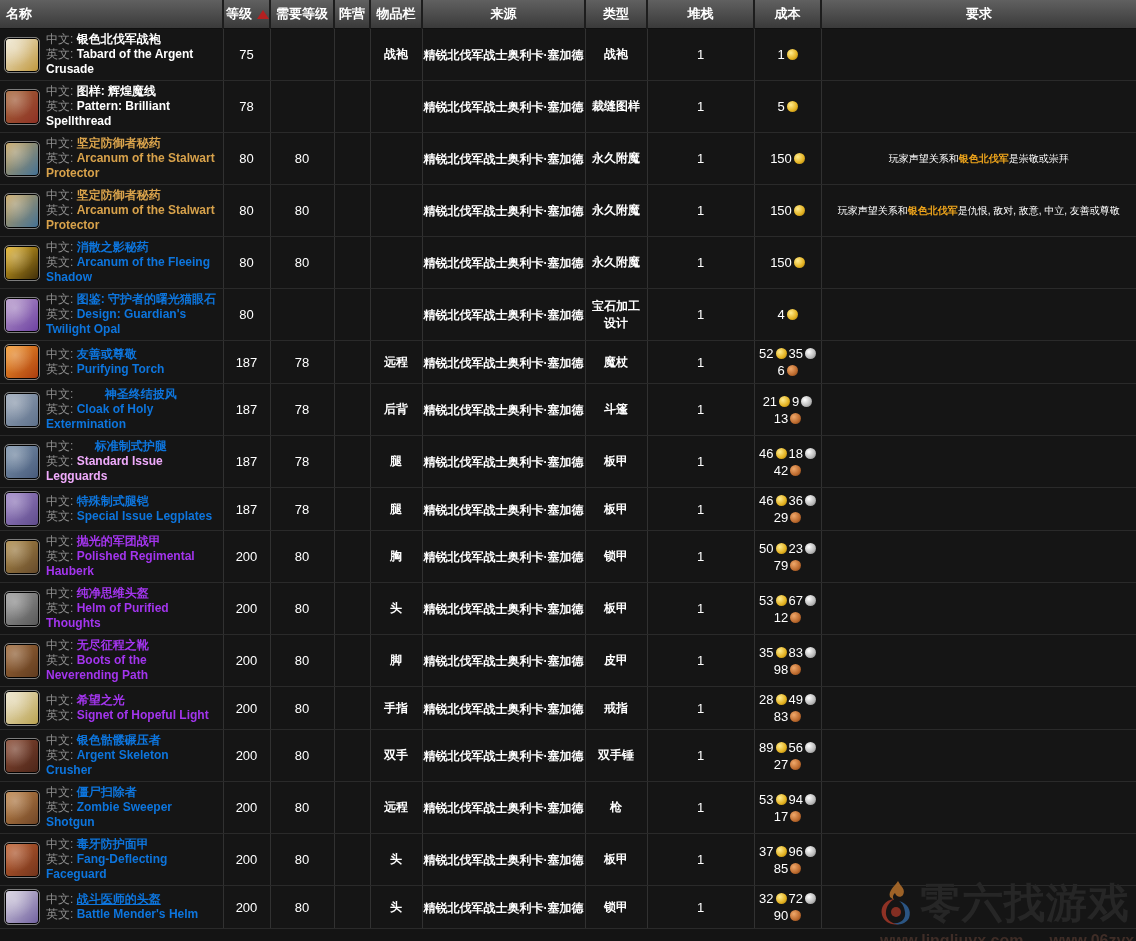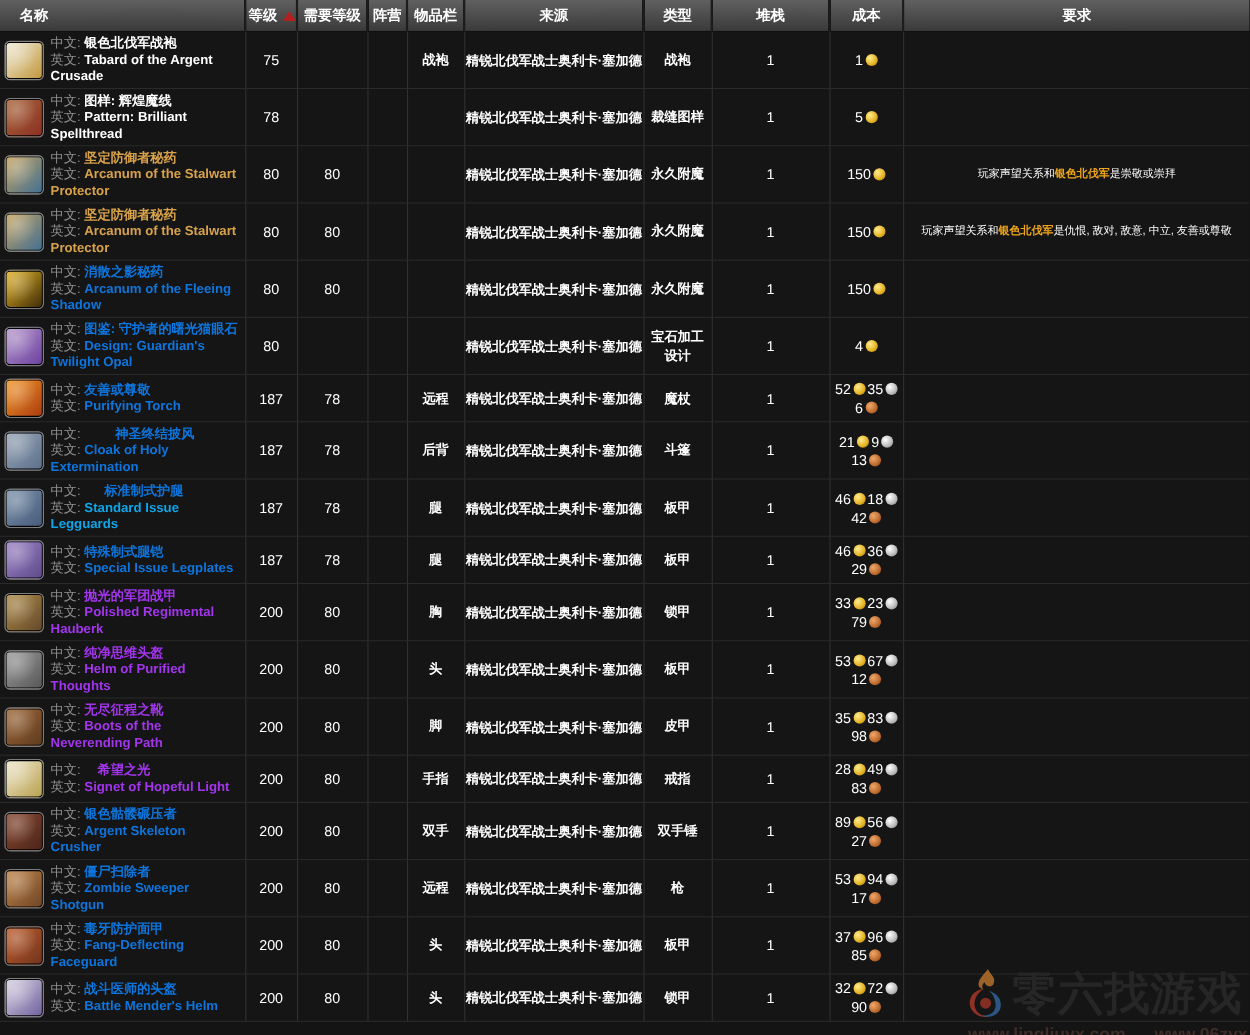--- a/index.html
+++ b/index.html
@@ -10,21 +10,21 @@
   }
   table{border-collapse:collapse;table-layout:fixed;width:1136px;}
   thead th{
     height:28px;
     background:linear-gradient(#606060,#3a3a3a);
     color:#ffffff;font-size:13px;font-weight:bold;
     text-align:center;vertical-align:middle;
     border-right:2px solid #1d1d1d;border-bottom:1px solid #101010;
     padding:0 2px;white-space:nowrap;overflow:hidden;
   }
-  thead th:first-child{text-align:left;padding-left:18px;}
+  thead th:first-child{text-align:left;padding-left:6px;}
   thead th:last-child{border-right:none;}
   .sort-tri{
     display:inline-block;width:0;height:0;margin-left:5px;vertical-align:middle;
     border-left:6px solid transparent;border-right:6px solid transparent;
     border-bottom:9px solid #b32020;
   }
   tbody tr{height:41px;background:#151515;}
   tbody td{
     border-right:1px solid #313131;border-bottom:1px solid #2a2a2a;
     vertical-align:middle;color:#ffffff;padding:3px 2px;overflow:hidden;
@@ -300,21 +300,21 @@
               <i class="coin copper"></i>
             </span>
           </div>
         </td>
         <td class="req-td"></td>
       </tr>
       <tr>
         <td>
           <div class="namecell">
             <span class="item-icon" style="background-image: radial-gradient(circle at 30% 30%, rgba(255, 255, 255, 0.3), rgba(255, 255, 255, 0) 55%), linear-gradient(135deg, rgb(126, 149, 173), rgb(70, 89, 122));"></span>
-            <div class="nametext"><span class="lbl">中文: </span><span class="item-link" style="color: rgb(13, 117, 221); margin-left: 18px;">标准制式护腿</span><br><span class="lbl">英文: </span><span class="item-link" style="color: #0ea5e9;">Standard Issue Legguards</span></div>
+            <div class="nametext"><span class="lbl">中文: </span><span class="item-link" style="color: rgb(13, 117, 221); margin-left: 18px;">标准制式护腿</span><br><span class="lbl">英文: </span><span class="item-link" style="color: #f0abfc;">Standard Issue Legguards</span></div>
           </div>
         </td>
         <td class="c">187</td>
         <td class="c">78</td>
         <td class="c"></td>
         <td class="c slot-td">腿</td>
         <td class="source-td"><span class="source-link">精锐北伐军战士奥利卡·塞加德</span></td>
         <td class="c type-td">板甲</td>
         <td class="c">1</td>
         <td>
@@ -377,21 +377,21 @@
         <td class="c">200</td>
         <td class="c">80</td>
         <td class="c"></td>
         <td class="c slot-td">胸</td>
         <td class="source-td"><span class="source-link">精锐北伐军战士奥利卡·塞加德</span></td>
         <td class="c type-td">锁甲</td>
         <td class="c">1</td>
         <td>
           <div class="costwrap">
             <span class="money">
-              <span>33</span>
+              <span>50</span>
               <i class="coin gold"></i>
             </span>
             <span class="money">
               <span>23</span>
               <i class="coin silver"></i>
             </span>
             <span class="money">
               <span>79</span>
               <i class="coin copper"></i>
             </span>
@@ -460,21 +460,21 @@
               <i class="coin copper"></i>
             </span>
           </div>
         </td>
         <td class="req-td"></td>
       </tr>
       <tr>
         <td>
           <div class="namecell">
             <span class="item-icon" style="background-image: radial-gradient(circle at 30% 30%, rgba(255, 255, 255, 0.3), rgba(255, 255, 255, 0) 55%), linear-gradient(135deg, rgb(239, 231, 207), rgb(185, 161, 78));"></span>
-            <div class="nametext"><span class="lbl">中文: </span><span class="item-link" style="color: rgb(163, 53, 238); margin-left: 12px;">希望之光</span><br><span class="lbl">英文: </span><span class="item-link" style="color: rgb(163, 53, 238);">Signet of Hopeful Light</span></div>
+            <div class="nametext"><span class="lbl">中文: </span><span class="item-link" style="color: rgb(163, 53, 238);">希望之光</span><br><span class="lbl">英文: </span><span class="item-link" style="color: rgb(163, 53, 238);">Signet of Hopeful Light</span></div>
           </div>
         </td>
         <td class="c">200</td>
         <td class="c">80</td>
         <td class="c"></td>
         <td class="c slot-td">手指</td>
         <td class="source-td"><span class="source-link">精锐北伐军战士奥利卡·塞加德</span></td>
         <td class="c type-td">戒指</td>
         <td class="c">1</td>
         <td>
@@ -588,21 +588,21 @@
               <i class="coin copper"></i>
             </span>
           </div>
         </td>
         <td class="req-td"></td>
       </tr>
       <tr>
         <td>
           <div class="namecell">
             <span class="item-icon" style="background-image: radial-gradient(circle at 30% 30%, rgba(255, 255, 255, 0.3), rgba(255, 255, 255, 0) 55%), linear-gradient(135deg, rgb(217, 212, 226), rgb(111, 95, 158));"></span>
-            <div class="nametext"><span class="lbl">中文: </span><span class="item-link" style="color: rgb(13, 117, 221);">战斗医师的头盔</span><br><span class="lbl">英文: </span><span class="item-link" style="color: rgb(13, 117, 221);">Battle Mender's Helm</span></div>
+            <div class="nametext"><span class="lbl">中文: </span><span class="item-link" style="color: rgb(13, 117, 221); text-decoration: underline;">战斗医师的头盔</span><br><span class="lbl">英文: </span><span class="item-link" style="color: rgb(13, 117, 221);">Battle Mender's Helm</span></div>
           </div>
         </td>
         <td class="c">200</td>
         <td class="c">80</td>
         <td class="c"></td>
         <td class="c slot-td">头</td>
         <td class="source-td"><span class="source-link">精锐北伐军战士奥利卡·塞加德</span></td>
         <td class="c type-td">锁甲</td>
         <td class="c">1</td>
         <td>

